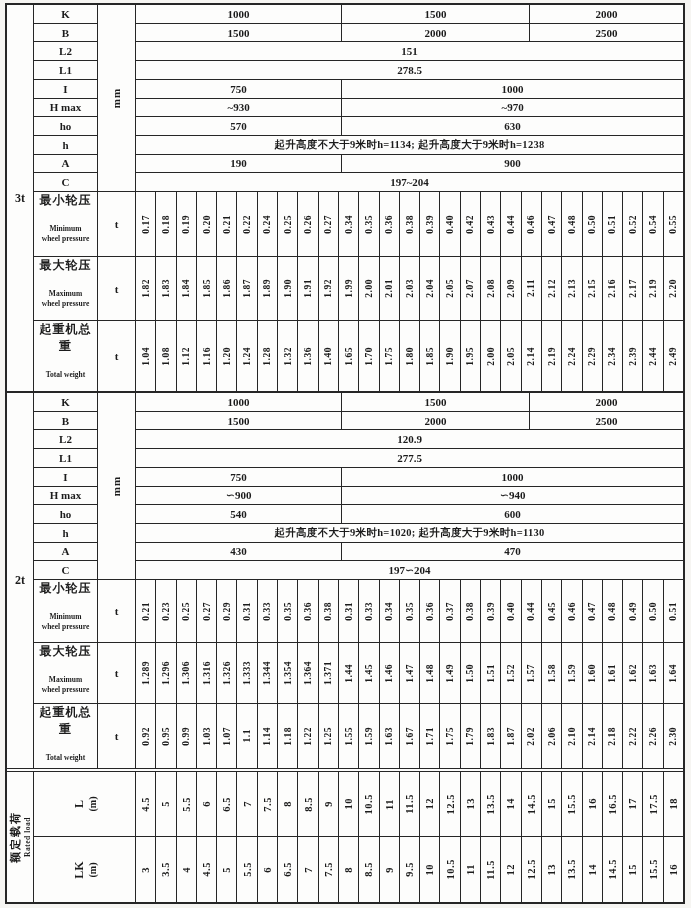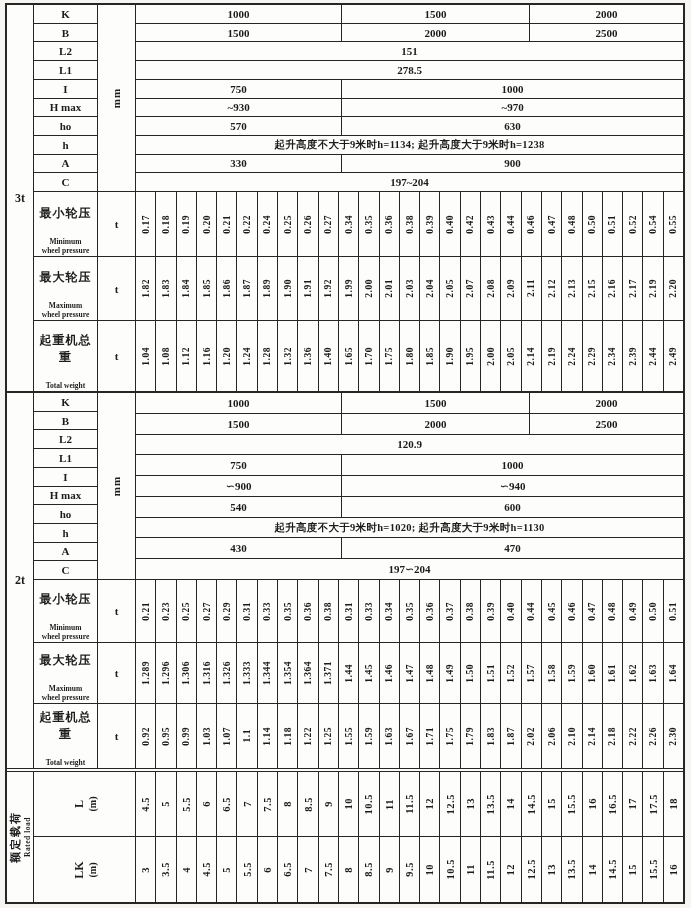--- a/index.html
+++ b/index.html
@@ -18,21 +18,21 @@
   .rot{transform:rotate(-90deg);white-space:nowrap;text-align:center;font-weight:bold;}
   .unitcell .rot{font-size:11px;letter-spacing:1px;}
   .hrows{flex:1;display:flex;flex-direction:column;min-width:0;}
   .hrow{flex:1;display:flex;min-width:0;}
   .hrow:not(:last-child){border-bottom:1px solid #262626;}
   .hcell{display:flex;align-items:center;justify-content:center;font-weight:bold;font-size:11px;overflow:hidden;white-space:nowrap;min-width:0;}
   .hcell:not(:last-child){border-right:1px solid #262626;}
   .hcell.long{font-size:10.5px;letter-spacing:0.3px;}
   .drow{display:flex;min-width:0;}
   .drow:not(:last-child){border-bottom:1px solid #262626;}
-  .dlabel{flex:0 0 64px;border-right:1px solid #262626;display:flex;flex-direction:column;align-items:center;justify-content:flex-end;text-align:center;}
+  .dlabel{flex:0 0 64px;border-right:1px solid #262626;display:flex;flex-direction:column;align-items:center;justify-content:flex-start;text-align:center;}
   .dlabel .cn{font-weight:bold;font-size:12px;letter-spacing:1px;}
   .dlabel .en{font-weight:bold;font-size:7.5px;line-height:1.3;margin-top:15px;}
   .dunit{flex:0 0 38px;border-right:1px solid #262626;display:flex;align-items:center;justify-content:center;font-weight:bold;font-size:11px;}
   .dcells{flex:1;display:flex;min-width:0;}
   .dcell{flex:1 1 0;display:flex;align-items:center;justify-content:center;min-width:0;overflow:hidden;}
   .dcell:not(:last-child){border-right:1px solid #262626;}
   .vnum{writing-mode:vertical-rl;text-orientation:mixed;transform:rotate(180deg);font-weight:bold;font-size:9.5px;letter-spacing:0.5px;white-space:nowrap;}
   .footer{display:flex;border-top:4px double #262626;flex:0 0 auto;min-width:0;}
   .fbody{flex:1;display:flex;flex-direction:column;min-width:0;}
   .frow{display:flex;min-width:0;}
@@ -93,21 +93,21 @@
               <div class="hcell" style="flex: 0 0 62.3%;">~970</div>
             </div>
             <div class="hrow">
               <div class="hcell" style="flex: 0 0 37.7%;">570</div>
               <div class="hcell" style="flex: 0 0 62.3%;">630</div>
             </div>
             <div class="hrow">
               <div class="hcell long" style="flex: 1 1 100%;">起升高度不大于9米时h=1134; 起升高度大于9米时h=1238</div>
             </div>
             <div class="hrow">
-              <div class="hcell" style="flex: 0 0 37.7%;">330</div>
+              <div class="hcell" style="flex: 0 0 37.7%;">190</div>
               <div class="hcell" style="flex: 0 0 62.3%;">900</div>
             </div>
             <div class="hrow">
               <div class="hcell" style="flex: 1 1 100%;">197~204</div>
             </div>
           </div>
         </div>
         <div class="drow" style="height: 65px;">
           <div class="dlabel">
             <div class="cn">最小轮压</div>
@@ -415,20 +415,23 @@
             </div>
             <div class="hrow">
               <div class="hcell" style="flex: 0 0 37.7%;">1500</div>
               <div class="hcell" style="flex: 0 0 34.3%;">2000</div>
               <div class="hcell" style="flex: 0 0 28%;">2500</div>
             </div>
             <div class="hrow">
               <div class="hcell" style="flex: 1 1 100%;">120.9</div>
             </div>
             <div class="hrow">
+              <div class="hcell" style="flex: 1 1 100%;">277.5</div>
+            </div>
+            <div class="hrow">
               <div class="hcell" style="flex: 0 0 37.7%;">750</div>
               <div class="hcell" style="flex: 0 0 62.3%;">1000</div>
             </div>
             <div class="hrow">
               <div class="hcell" style="flex: 0 0 37.7%;">∽900</div>
               <div class="hcell" style="flex: 0 0 62.3%;">∽940</div>
             </div>
             <div class="hrow">
               <div class="hcell" style="flex: 0 0 37.7%;">540</div>
               <div class="hcell" style="flex: 0 0 62.3%;">600</div>

